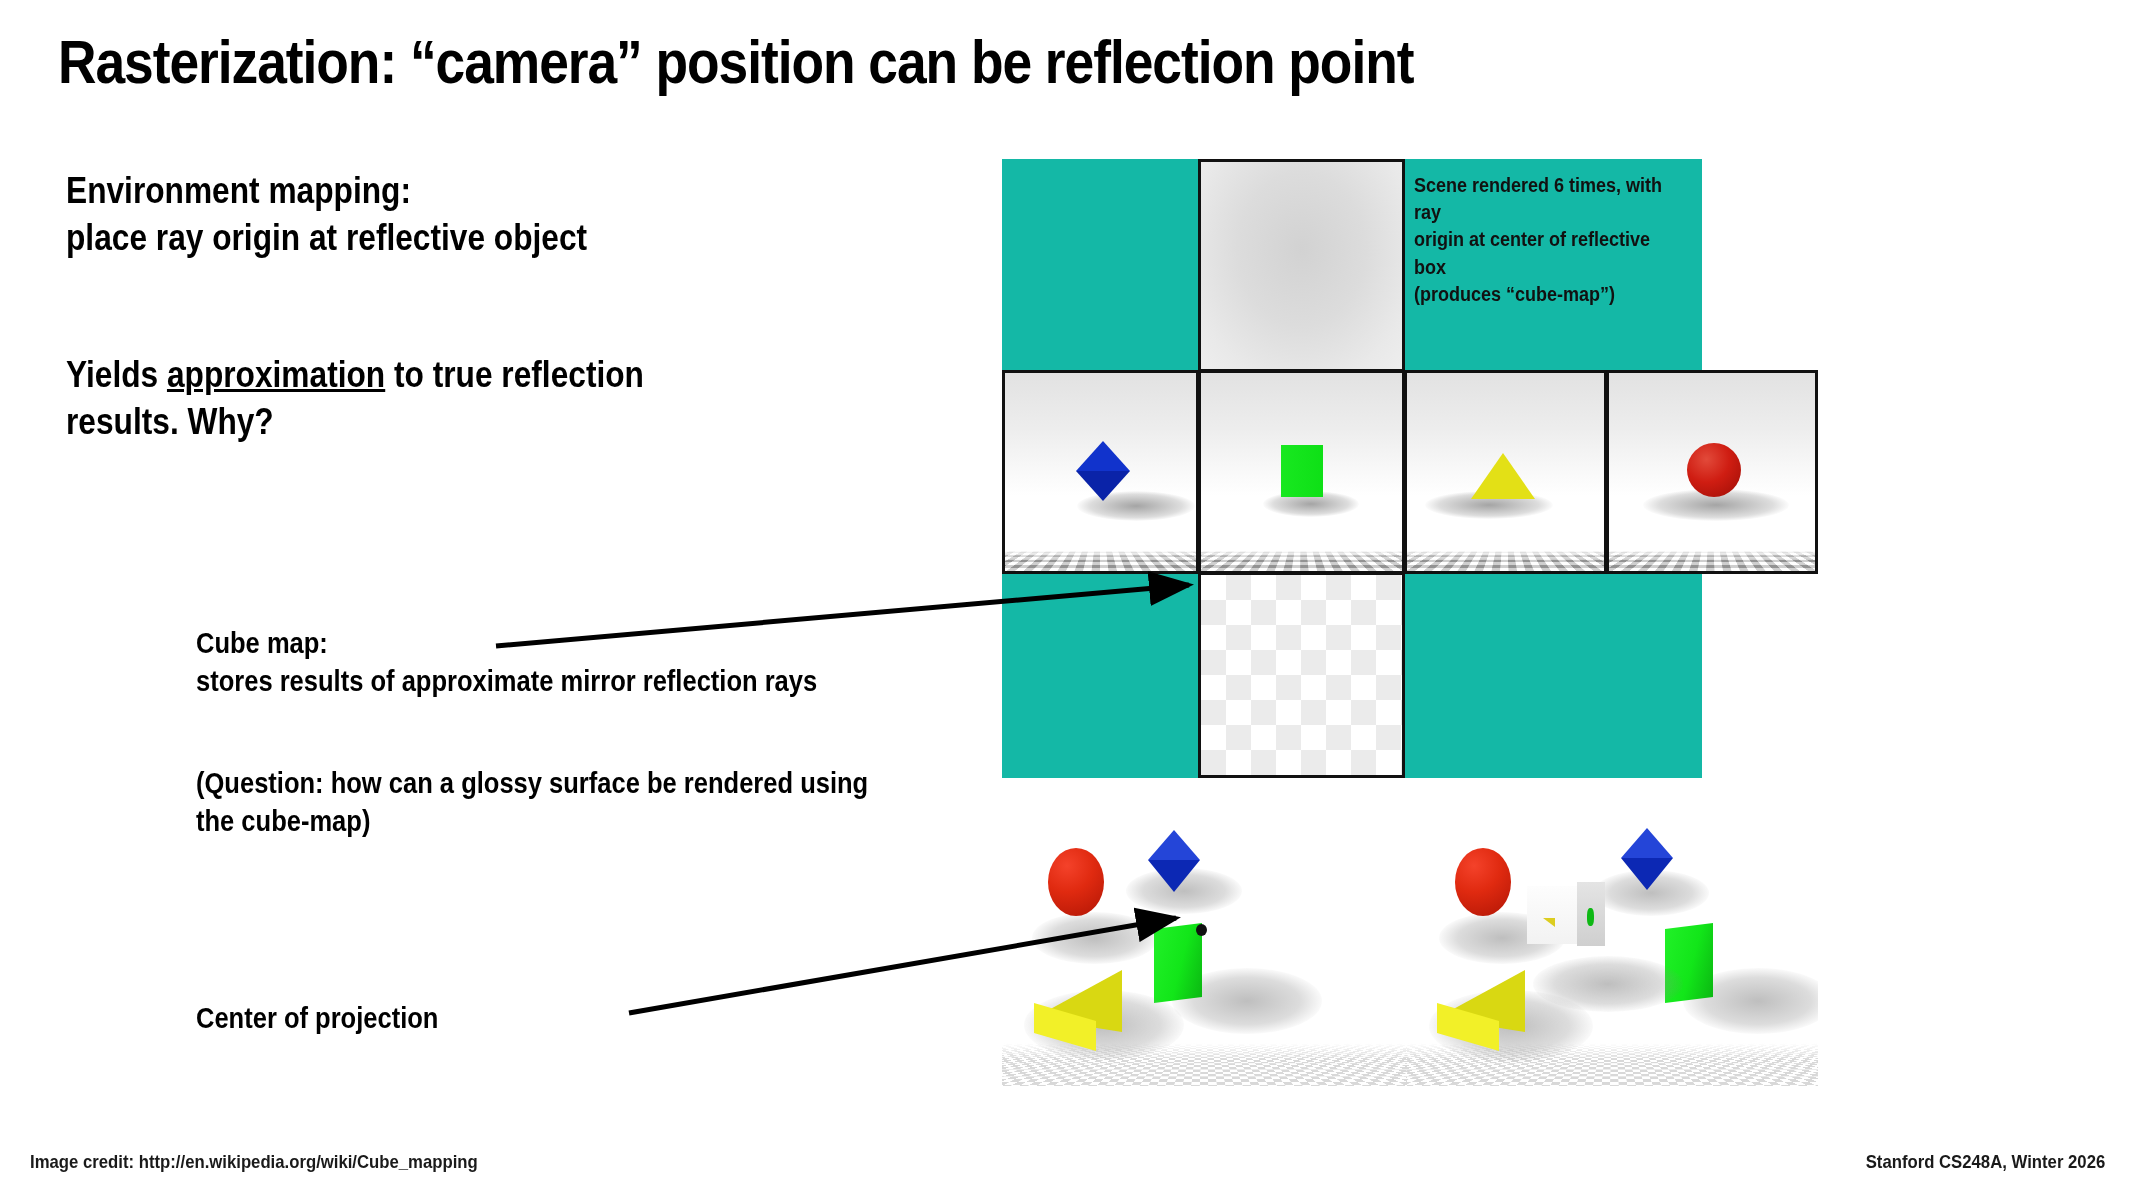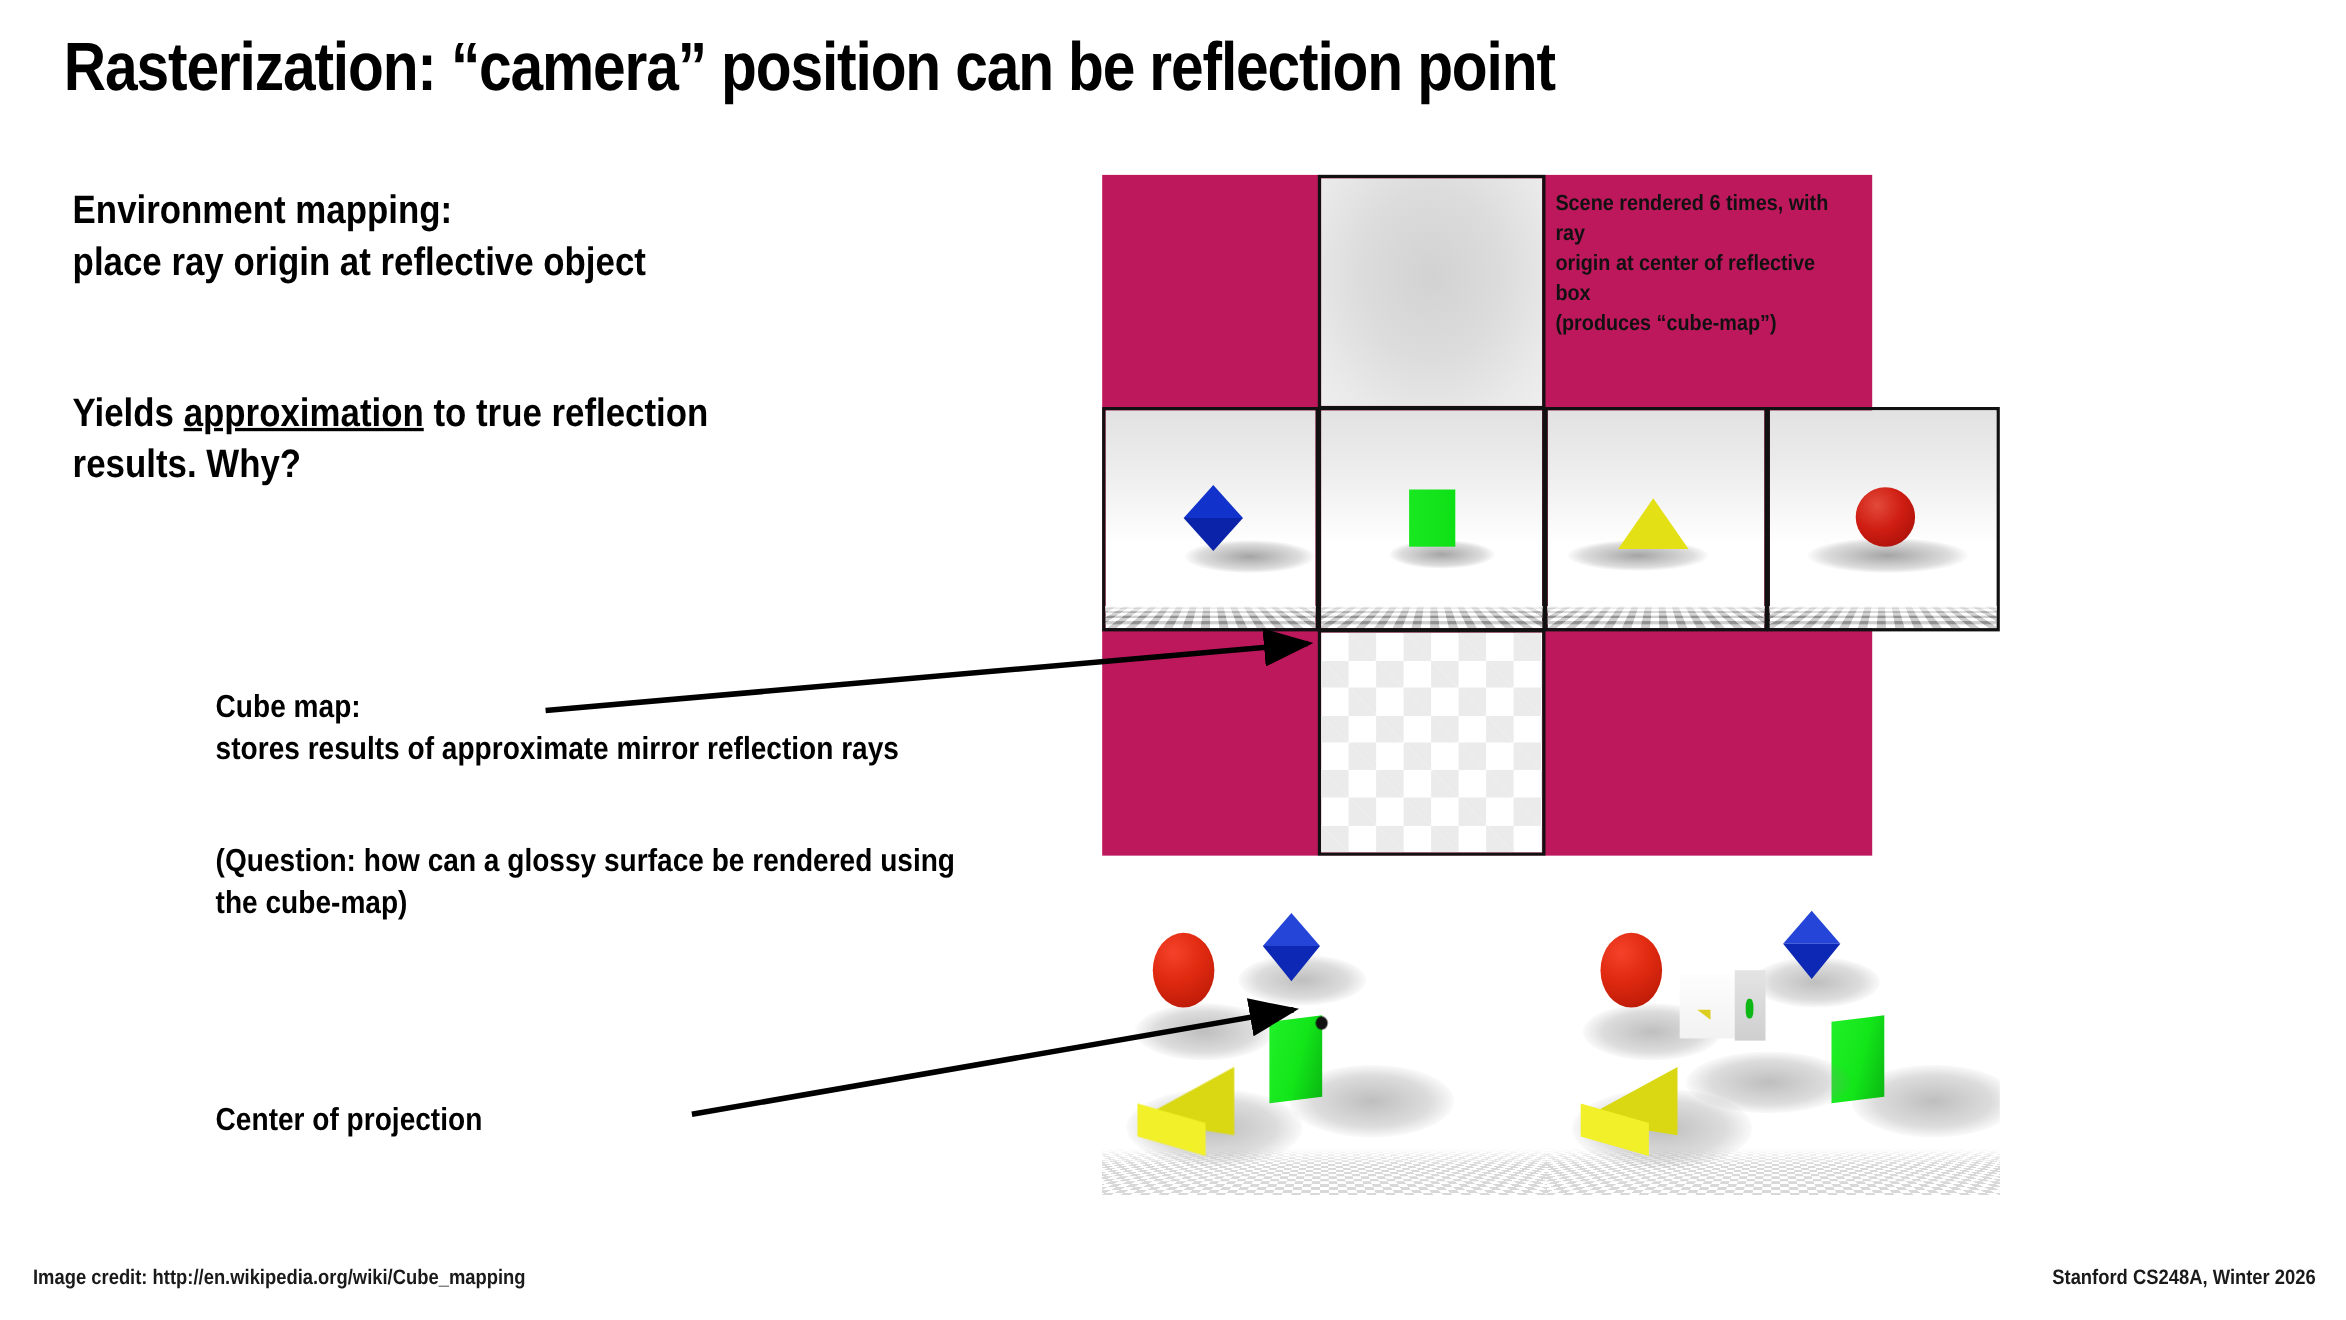--- a/index.html
+++ b/index.html
@@ -61,21 +61,21 @@
     position: absolute;
     left: 1002px; top: 159px;
     width: 816px; height: 927px;
   }
 
   
   #cross {
     position: absolute;
     left: 0; top: 0;
     width: 700px; height: 619px;
-    background: #be185d;
+    background: #14b8a6;
   }
 
   .face {
     position: absolute;
     box-sizing: border-box;
     border: 3px solid #111;
     overflow: hidden;
   }
   
   #face-up     { left: 196px; top: 0px;   width: 207px; height: 213px; }

